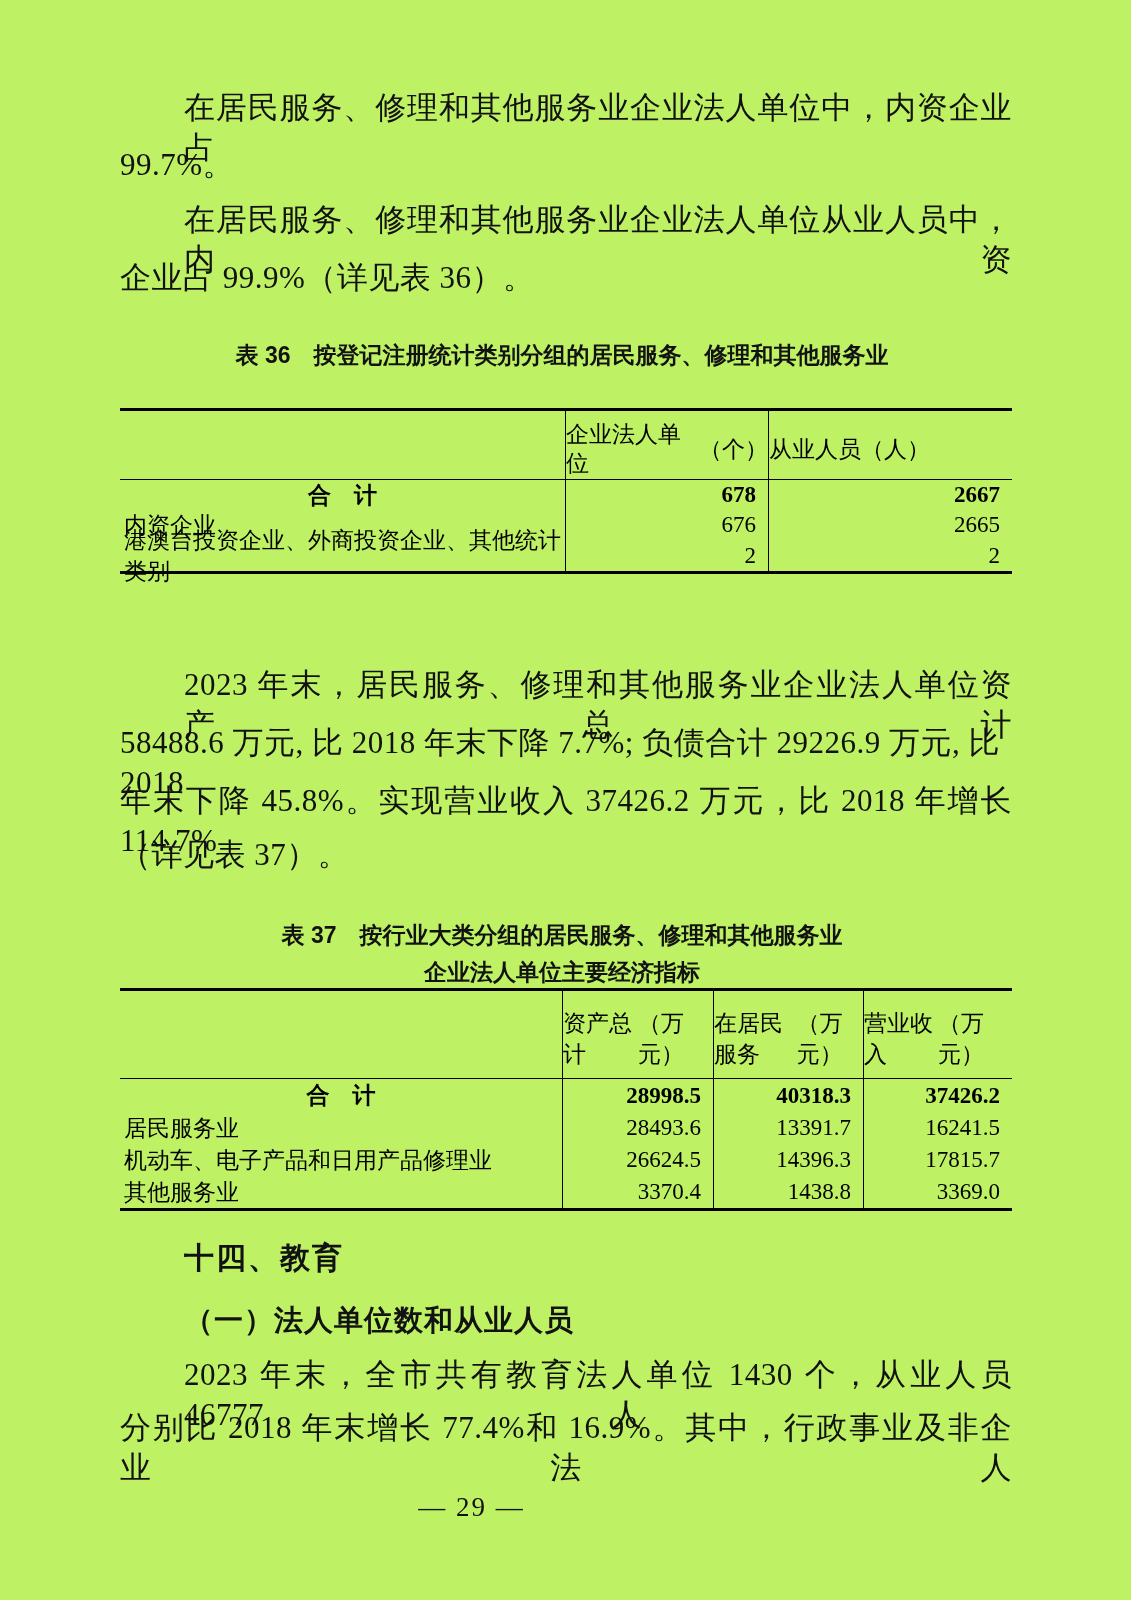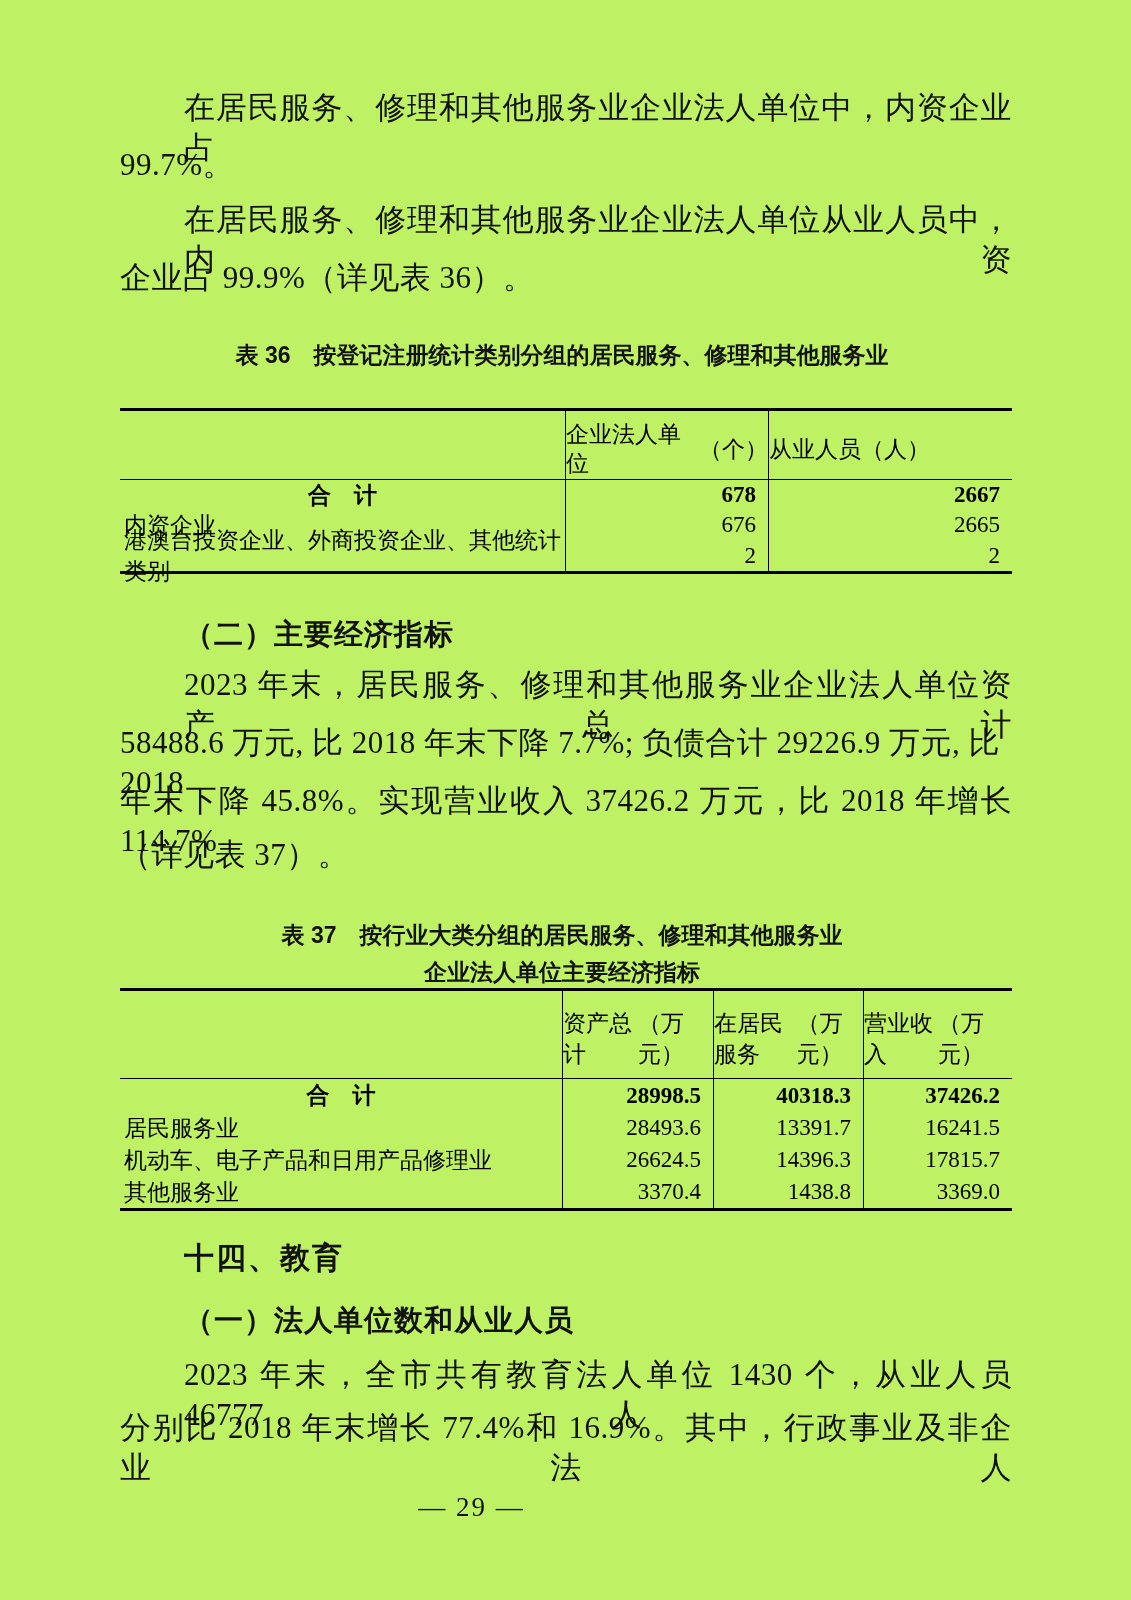--- a/index.html
+++ b/index.html
@@ -88,21 +88,20 @@
 
     <div class="cell lab">内资企业</div>
     <div class="cell num vline">676</div>
     <div class="cell num vline">2665</div>
 
     <div class="cell lab">港澳台投资企业、外商投资企业、其他统计类别</div>
     <div class="cell num vline">2</div>
     <div class="cell num vline">2</div>
   </div>
 
-  <div class="kai-heading" style="top:615px">（二）主要经济指标</div>
 
   <div class="bline just indent" style="top:665px">2023 年末，居民服务、修理和其他服务业企业法人单位资产总计</div>
   <div class="bline" style="top:723px">58488.6 万元, 比 2018 年末下降 7.7%; 负债合计 29226.9 万元, 比 2018</div>
   <div class="bline just" style="top:781px">年末下降 45.8%。实现营业收入 37426.2 万元，比 2018 年增长 114.7%</div>
   <div class="bline" style="top:835px">（详见表 37）。</div>
 
   <div class="ttitle" style="top:920px">表 37　按行业大类分组的居民服务、修理和其他服务业</div>
   <div class="ttitle" style="top:957px">企业法人单位主要经济指标</div>
 
   <div class="stat-table t37">

